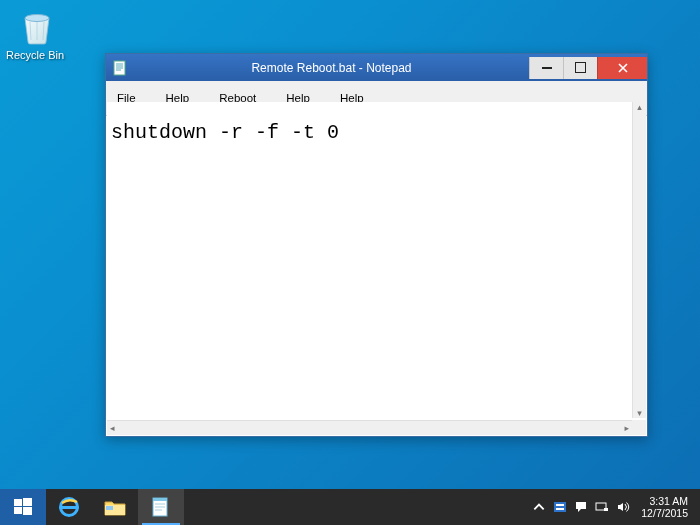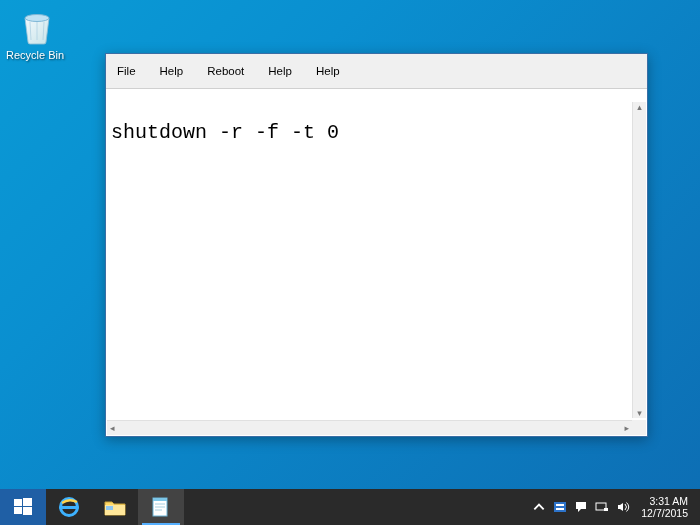--- a/index.html
+++ b/index.html
@@ -47,21 +47,21 @@
   .win-btn.min::before { width:10px; height:0; border-bottom:2px solid #222; }
   .win-btn.max::before { width:9px; height:9px; border:1.5px solid #222; }
   .win-btn.close {
     background: #e04a3f; color:#fff; width:50px;
   }
   .win-btn.close svg { width:10px; height:10px; }
   .menubar {
     height: 35px; background: #f0f0f0;
     border-bottom: 1px solid #d0d0d0;
     display: flex; align-items: center;
-    font-size: 11.5px; padding: 12px 4px; gap: 10px;
+    font-size: 11.5px; padding: 12px 4px; gap: 16px;
   }
   .menu-item { padding: 2px 7px; cursor: pointer; }
   .editor-wrap {
     position: absolute; left:1px; right:1px; top:48px; bottom:18px;
     background:#fff;
   }
   .editor {
     width:100%; height:100%;
     border:none; outline:none; resize:none;
     font-family: Consolas, "Courier New", monospace;
@@ -128,20 +128,38 @@
               <stop offset="0" stop-color="#fff"></stop>
               <stop offset="1" stop-color="#9cc"></stop>
             </linearGradient>
           </defs>
       </svg>
     </div>
     <div>Recycle Bin</div>
   </div>
 
   <div class="window">
+    <div class="titlebar">
+      <span class="appicon">
+        <svg viewBox="0 0 16 16">
+            <rect x="2" y="1" width="11" height="14" fill="#fff" stroke="#5a8"></rect>
+            <path d="M4 4h7M4 6h7M4 8h7M4 10h5" stroke="#5ab" stroke-width="1"></path>
+          </svg>
+      </span>
+      <span class="title">Remote Reboot.bat - Notepad</span>
+      <div class="win-btns">
+        <div class="win-btn min"></div>
+        <div class="win-btn max"></div>
+        <div class="win-btn close">
+          <svg viewBox="0 0 10 10">
+              <path d="M1 1L9 9M9 1L1 9" stroke="#fff" stroke-width="1.6"></path>
+            </svg>
+        </div>
+      </div>
+    </div>
     <div class="menubar">
       <span class="menu-item">File</span>
       <span class="menu-item">Help</span>
       <span class="menu-item">Reboot</span>
       <span class="menu-item">Help</span>
       <span class="menu-item">Help</span>
     </div>
     <div class="editor-wrap">
       <textarea class="editor" spellcheck="false" style="">shutdown -r -f -t 0</textarea>
     </div>

